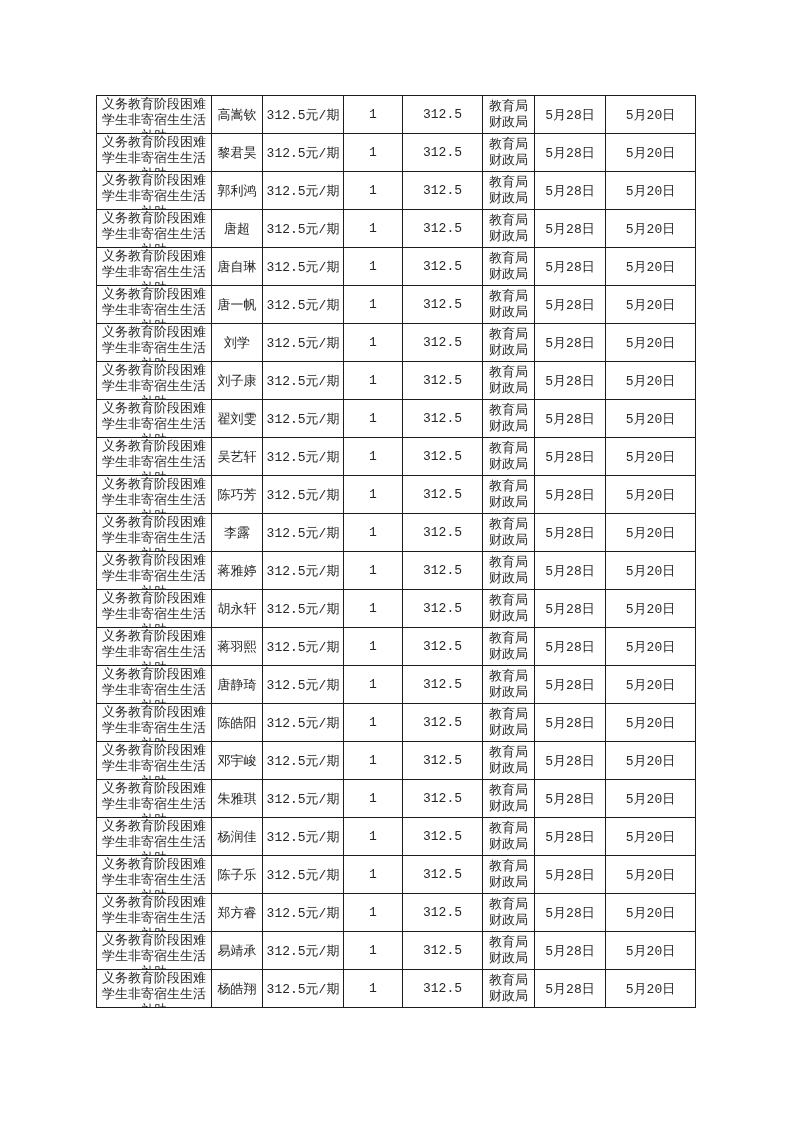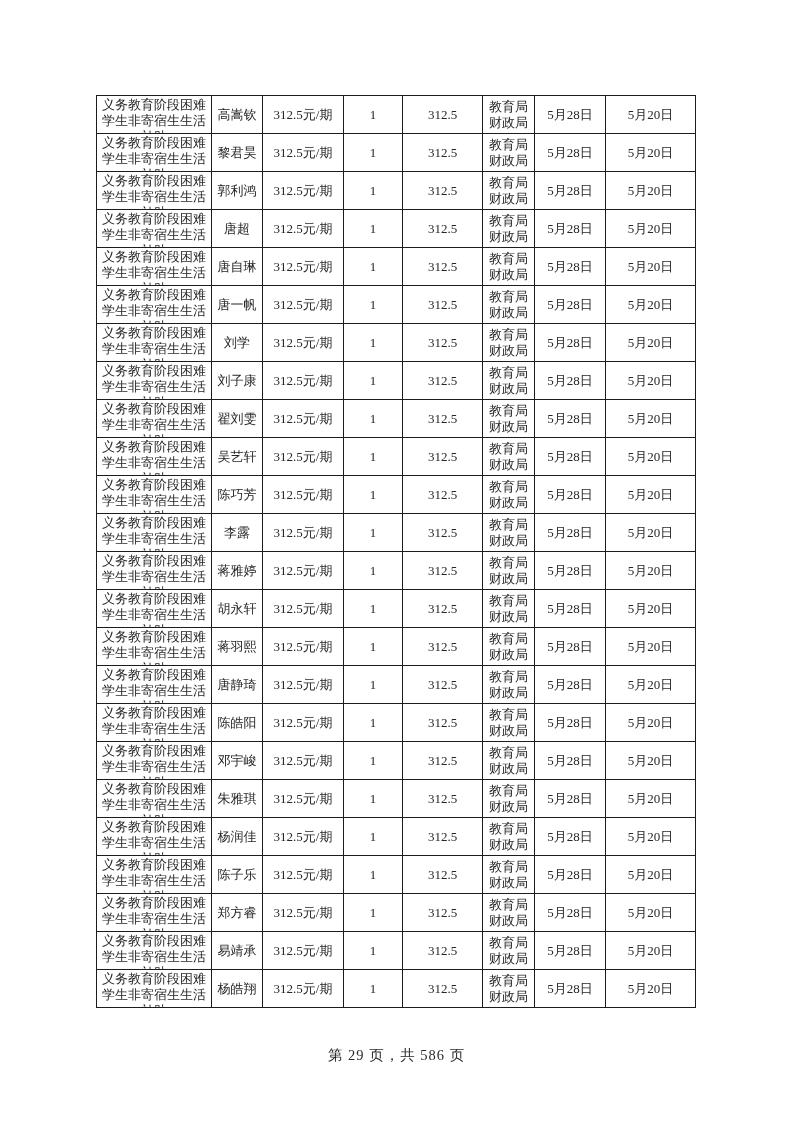--- a/index.html
+++ b/index.html
@@ -6,21 +6,21 @@
     margin: 0;
     padding: 0;
     background: #ffffff;
   }
   .page {
     position: relative;
     width: 793px;
     height: 1122px;
     background: #ffffff;
     overflow: hidden;
-    font-family: Liberation Serif, serif;
+    font-family: Liberation Mono, monospace;
     color: #272727;
   }
   table.records-table {
     position: absolute;
     left: 96px;
     top: 95px;
     width: 599px;
     height: 908px;
     border-collapse: collapse;
     table-layout: fixed;
@@ -545,14 +545,13 @@
     <td class="dept-cell">
       <div>教育局</div>
       <div>财政局</div>
     </td>
     <td>5月28日</td>
     <td>5月20日</td>
   </tr>
 </tbody>
   </table>
 
-  <div class="footer">第 29 页，共 586 页</div>
 </div>
 
 </body></html>

